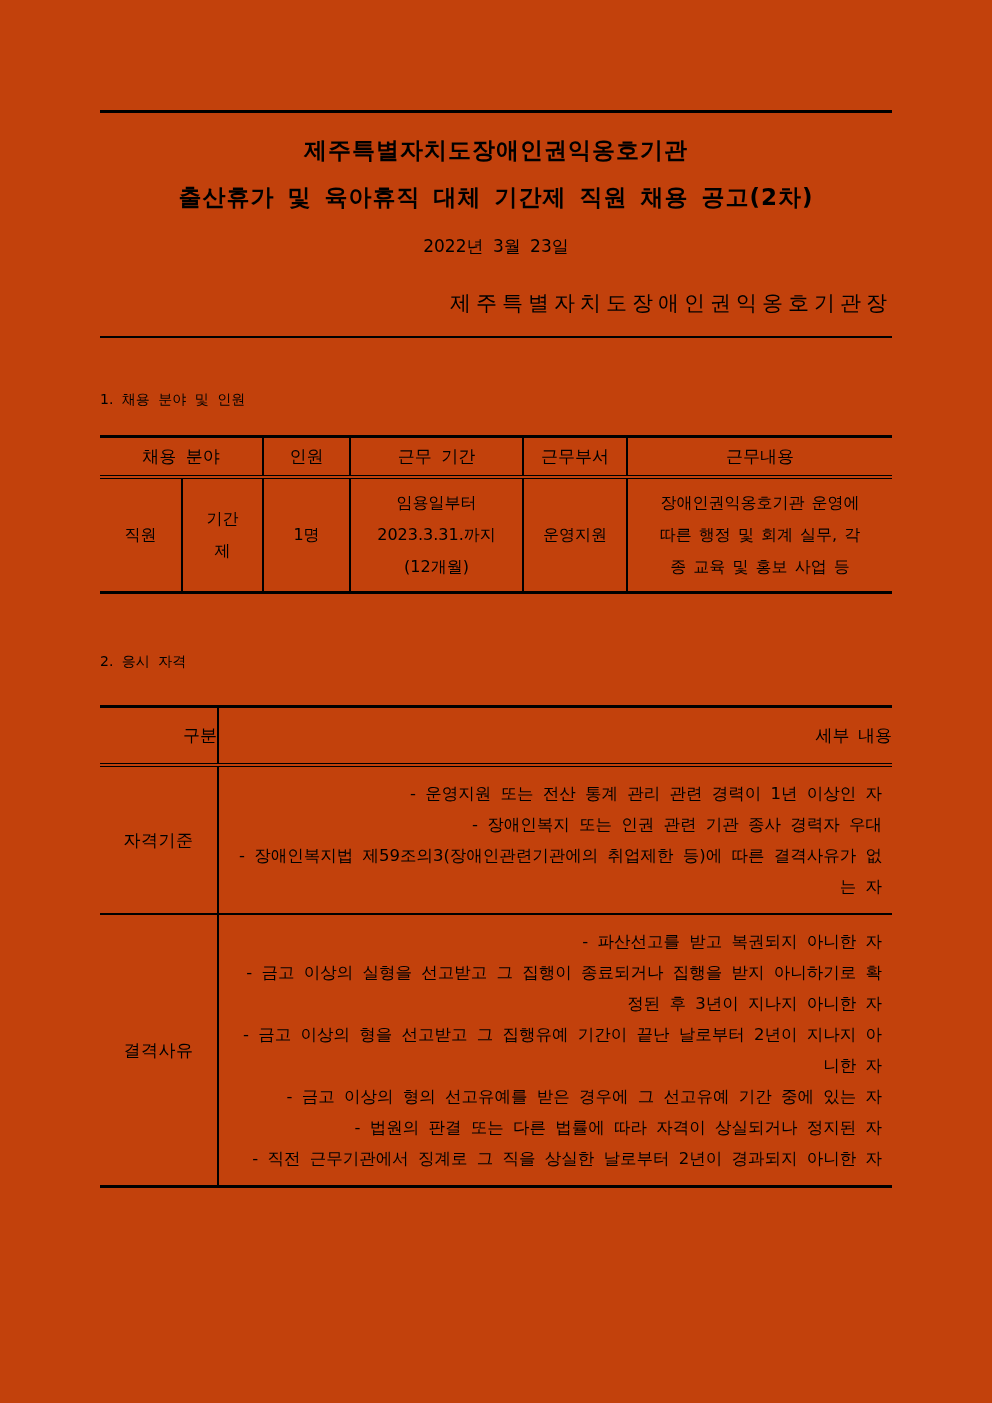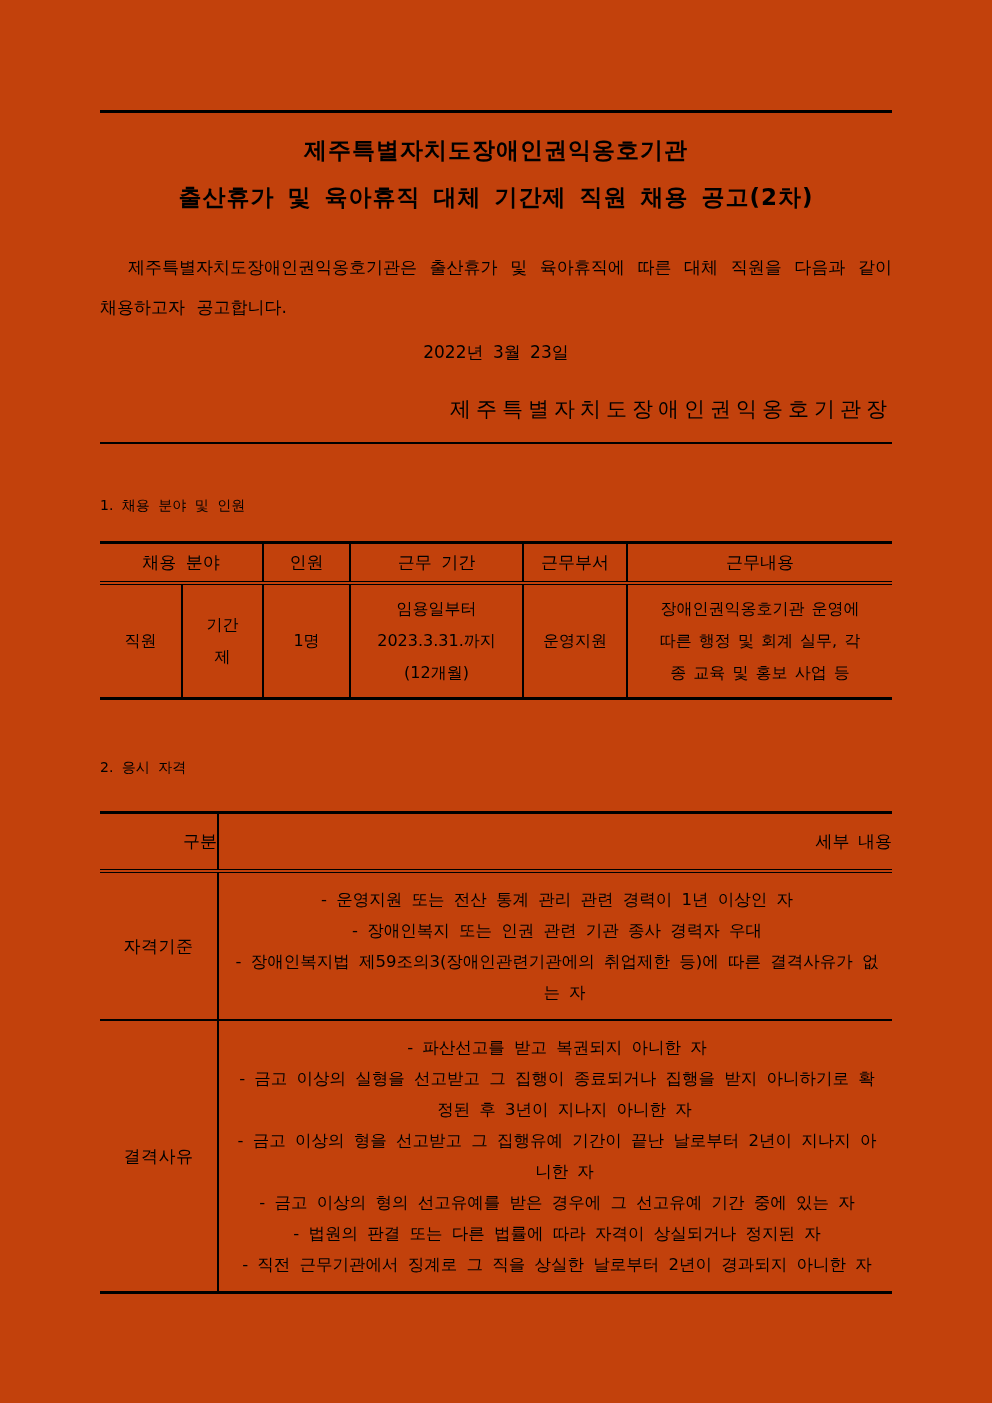--- a/index.html
+++ b/index.html
@@ -104,40 +104,39 @@
   table.t2 td.category-cell {
     text-align: center;
     font-size: 17px;
     letter-spacing: 0.5px;
   }
   table.t2 td.items-cell { padding: 11px 10px 11px 13px; }
   table.t2 tbody tr + tr td { border-top: 2px solid #000; }
   .item {
     font-size: 16.5px;
     line-height: 31px;
-    text-align: center;
+    text-align: right;
     padding-left: 15px;
     text-indent: -15px;
     word-spacing: 4px;
   }
 </style>
 </head>
 <body>
 
 <div class="page">
   <div class="content">
 
     <div class="rule-top"></div>
 
     <div class="title-block">
       <div class="title-line">제주특별자치도장애인권익옹호기관</div>
       <div class="title-line">출산휴가 및 육아휴직 대체 기간제 직원 채용 공고(2차)</div>
     </div>
 
-    <p class="intro">제주특별자치도장애인권익옹호기관은 출산휴가 및 육아휴직에 따른 대체 직원을 다음과 같이 채용하고자 공고합니다.</p>
 
     <div class="date-line">2022년 3월 23일</div>
 
     <div class="signature-line">제주특별자치도장애인권익옹호기관장</div>
 
     <div class="rule-mid"></div>
 
     <div class="section-heading heading-1">1. 채용 분야 및 인원</div>
 
     <table class="doc-table t1">

